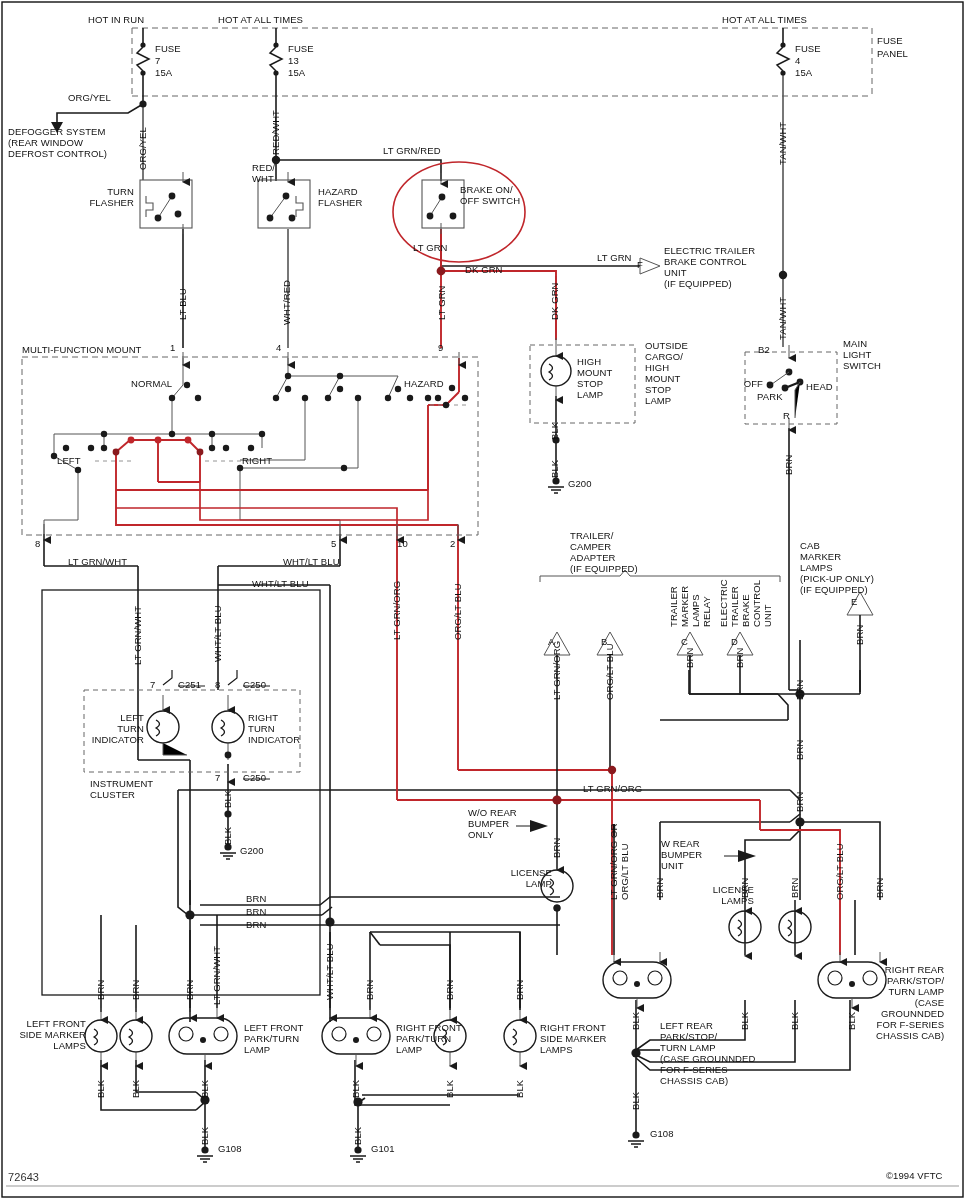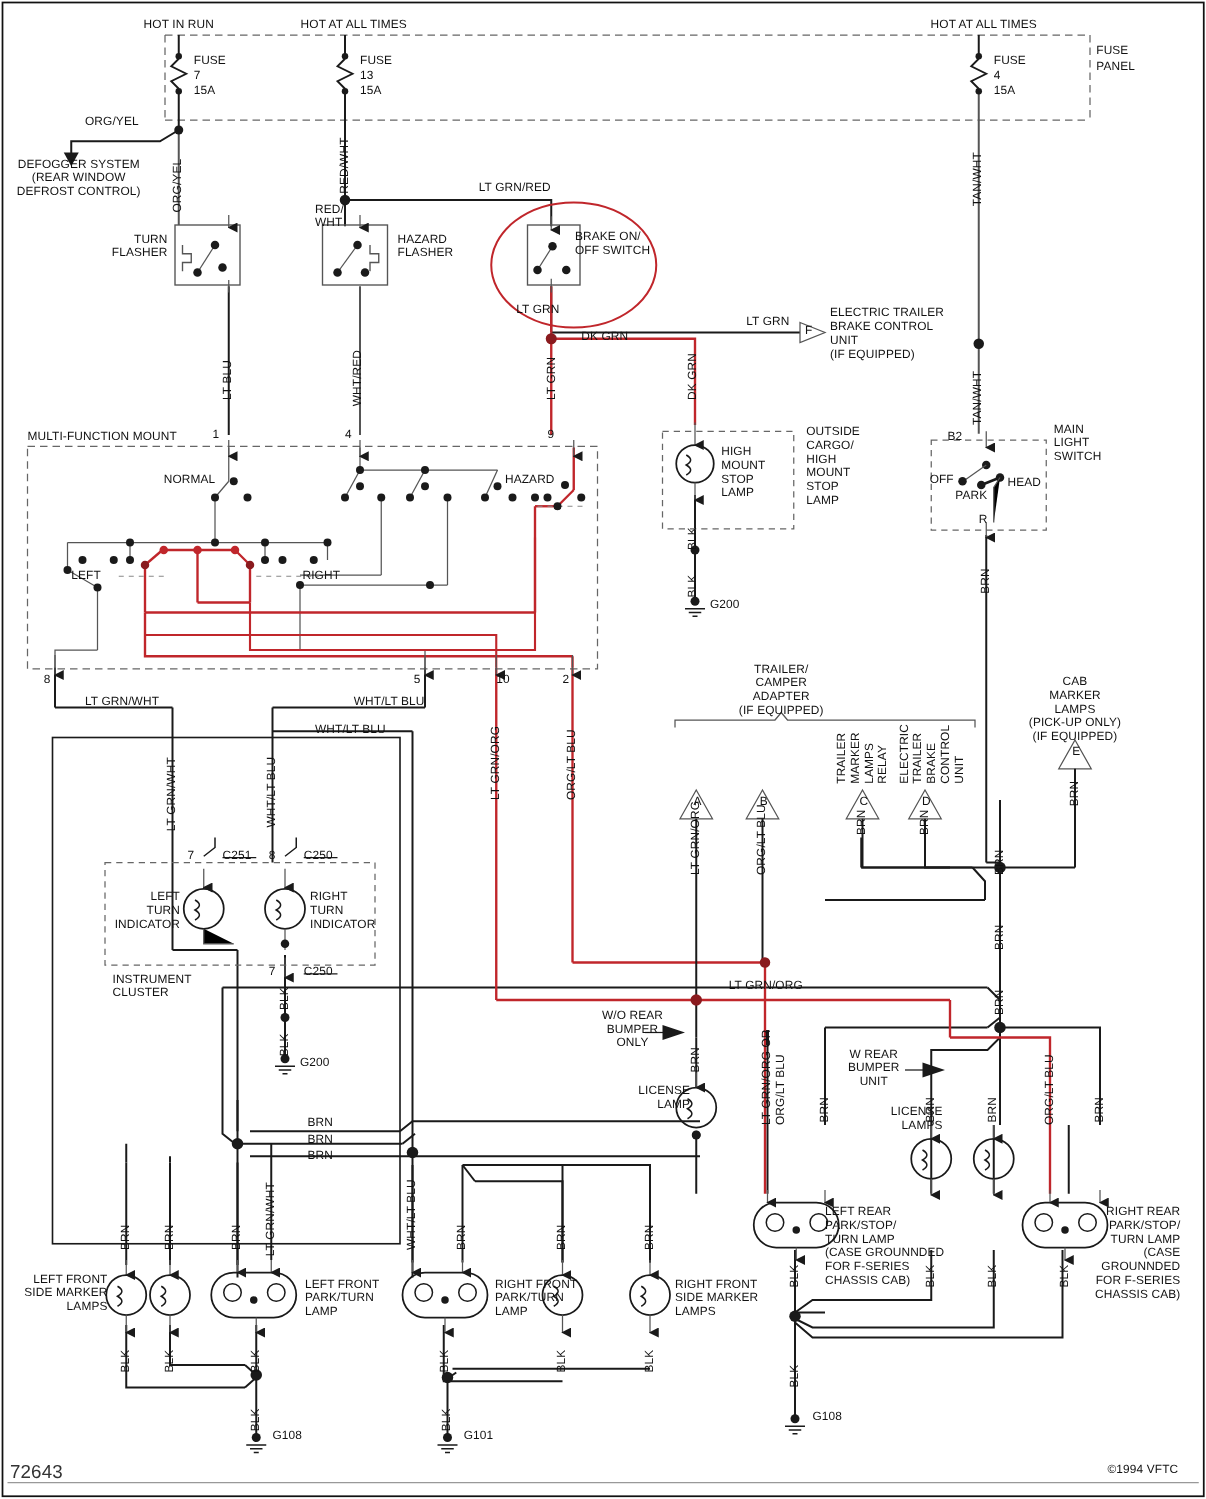--- a/index.html
+++ b/index.html
@@ -7,26 +7,26 @@
   #sheet{
     position:relative;width:965px;height:1199px;background:#ffffff;
     overflow:hidden;
   }
   #sheet svg{position:absolute;left:0;top:0;}
   .lbl{
     position:absolute;font-family:"Liberation Sans", sans-serif;
     font-size:9.5px;color:#111;line-height:11px;white-space:pre;
     letter-spacing:0.1px;
   }
-  .lbl.c{text-align:center;}
+  .lbl.c{}
   .lbl.r{text-align:right;}
   .vert{
     transform-origin:0 0;transform:rotate(-90deg);
   }
-  .code{font-size:15px;color:#333;}
+  .code{font-size:11px;color:#333;}
 </style>
 </head>
 <body>
 
 <div id="sheet">
 
 <svg width="965" height="1199" viewBox="0 0 965 1199">
 
   <defs>
     <marker id="arrowDown" markerWidth="8" markerHeight="8" refX="4" refY="7" orient="auto-start-reverse">
@@ -767,21 +767,21 @@
 ORG/LT BLU</div>
 <div class="lbl vert" style="left:654px;top:898px;">BRN</div>
 <div class="lbl vert" style="left:739px;top:898px;">BRN</div>
 <div class="lbl vert" style="left:789px;top:898px;">BRN</div>
 <div class="lbl vert" style="left:834px;top:900px;">ORG/LT BLU</div>
 <div class="lbl vert" style="left:874px;top:898px;">BRN</div>
 
 <div class="lbl r" style="left:692px;top:884px;width:62px;white-space:pre-line;">LICENSE
 LAMPS</div>
 
-<div class="lbl" style="left:660px;top:964px;white-space:pre-line;">LEFT REAR
+<div class="lbl" style="left:660px;top:1020px;white-space:pre-line;">LEFT REAR
 PARK/STOP/
 TURN LAMP
 (CASE GROUNNDED
 FOR F-SERIES
 CHASSIS CAB)</div>
 <div class="lbl" style="left:876px;top:964px;white-space:pre-line;text-align:right;">RIGHT REAR
 PARK/STOP/
 TURN LAMP
 (CASE
 GROUNNDED

